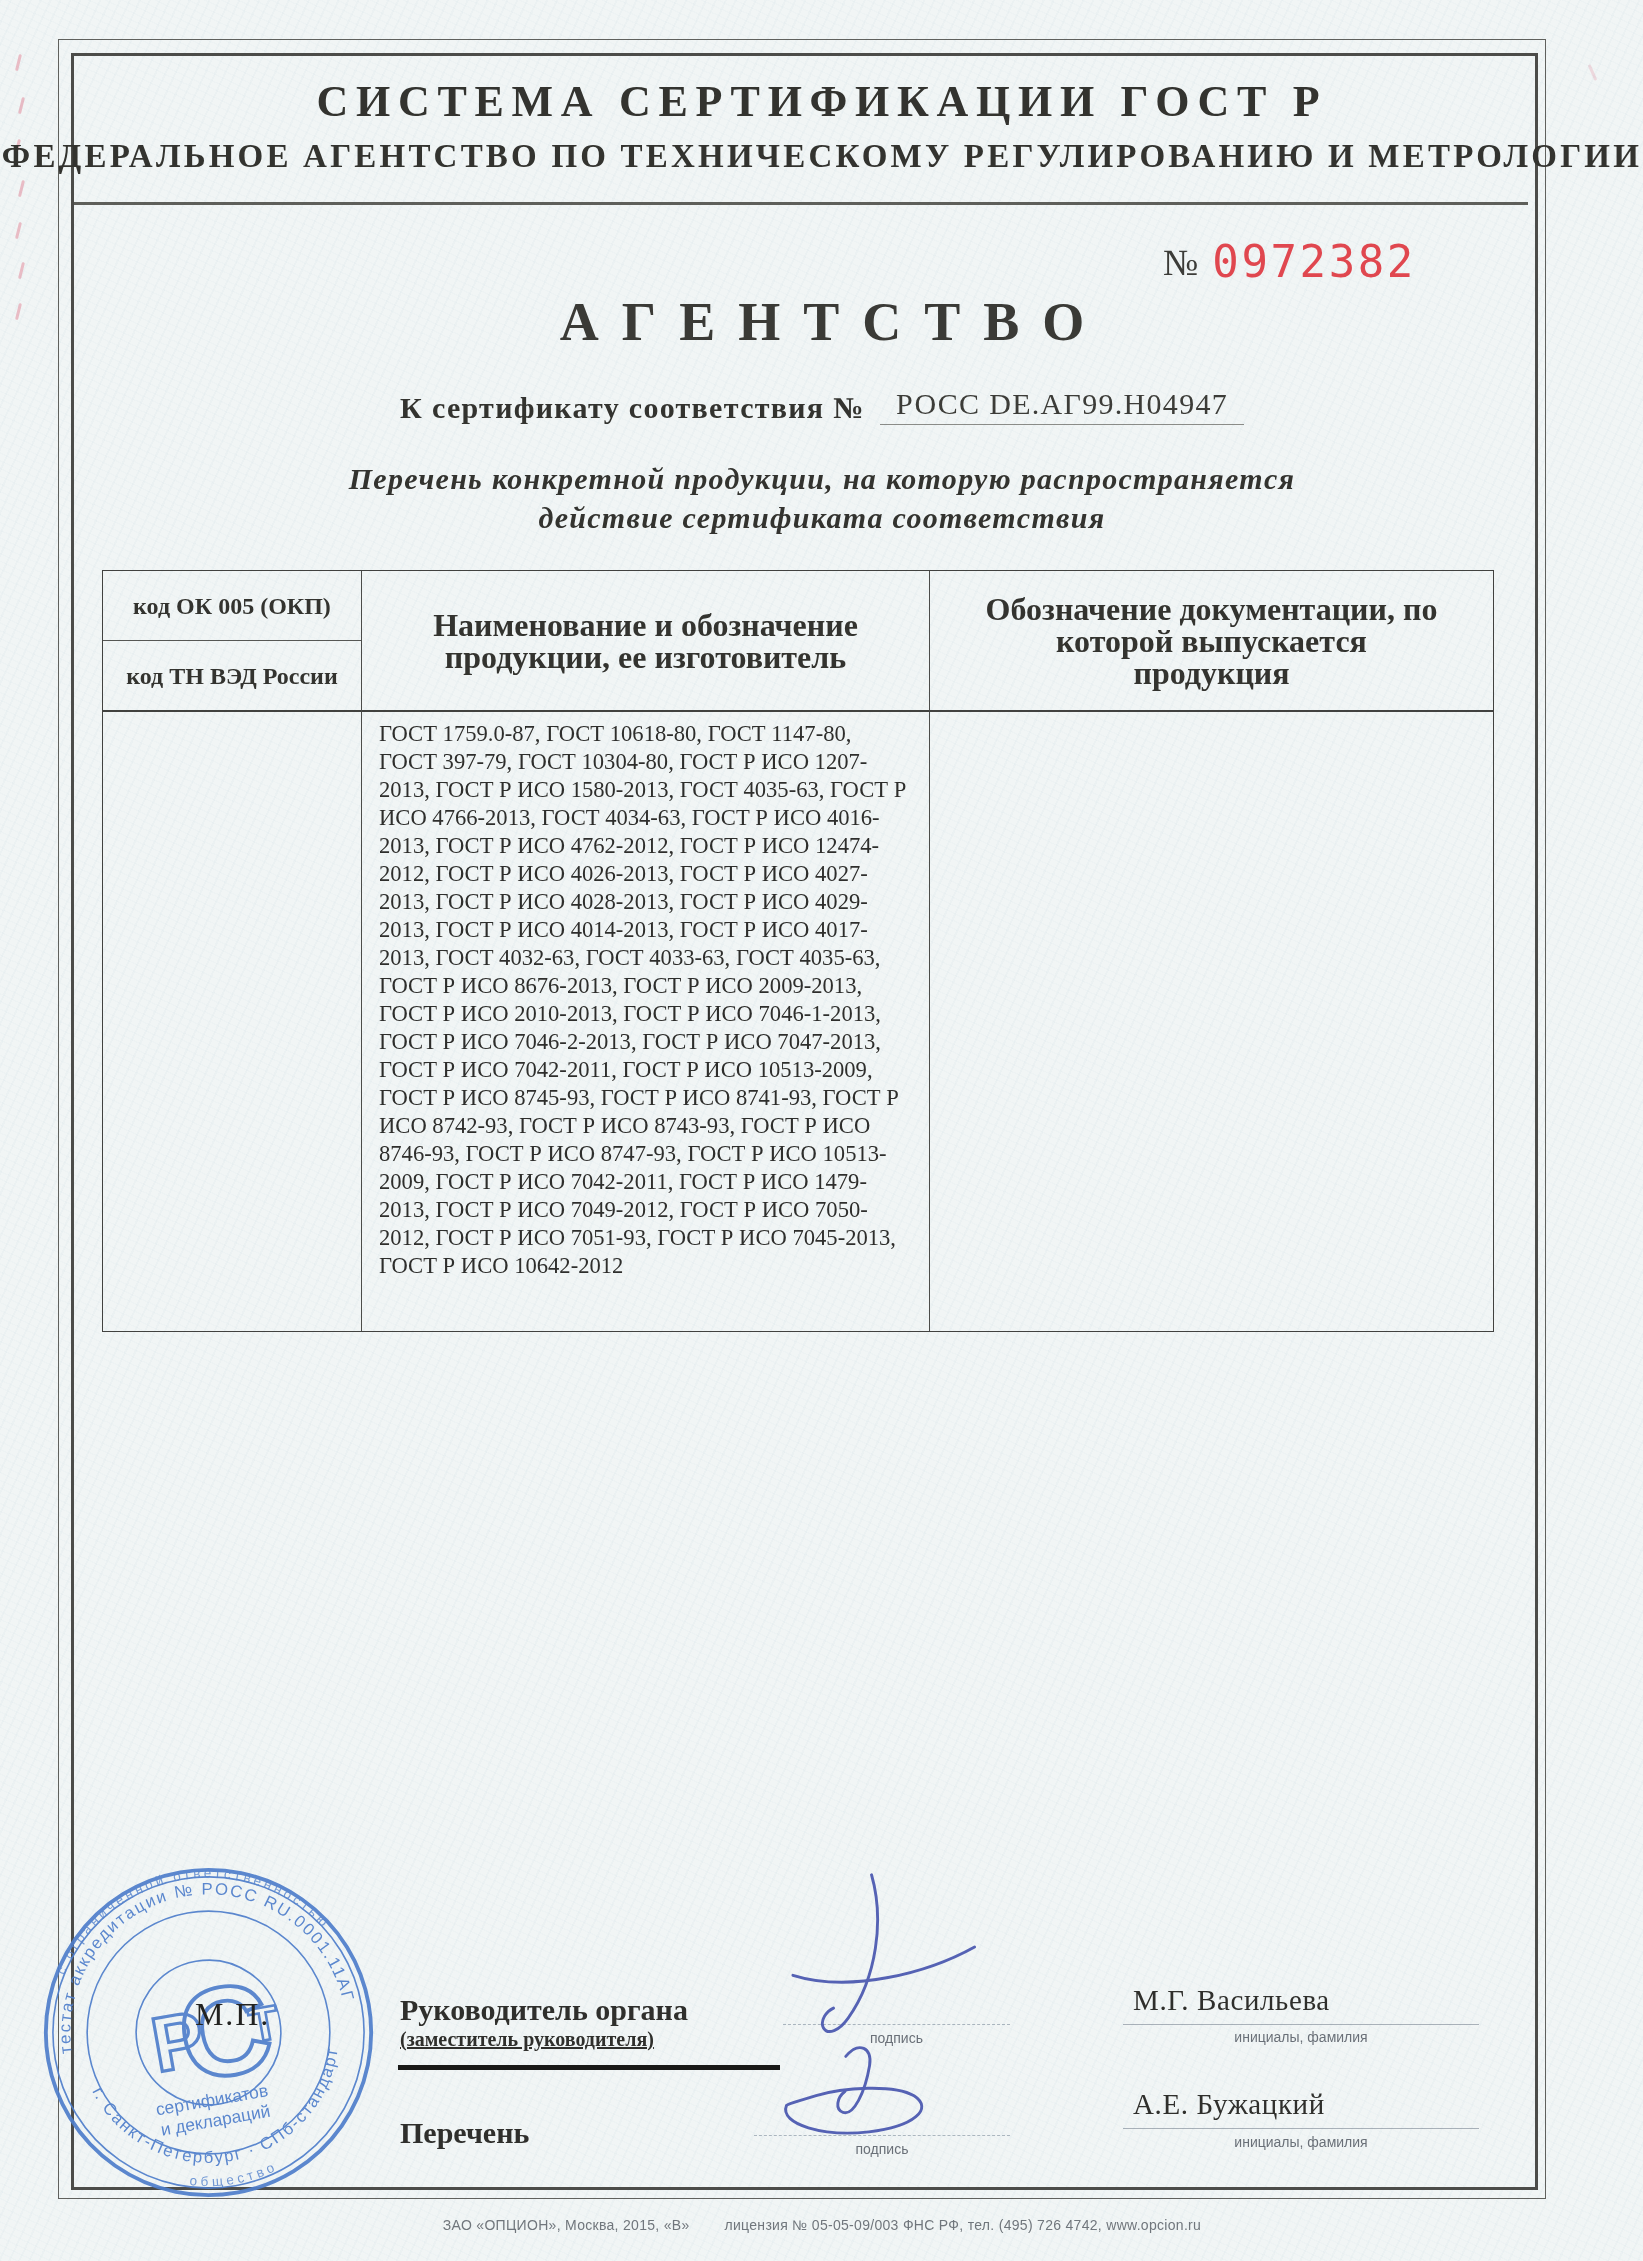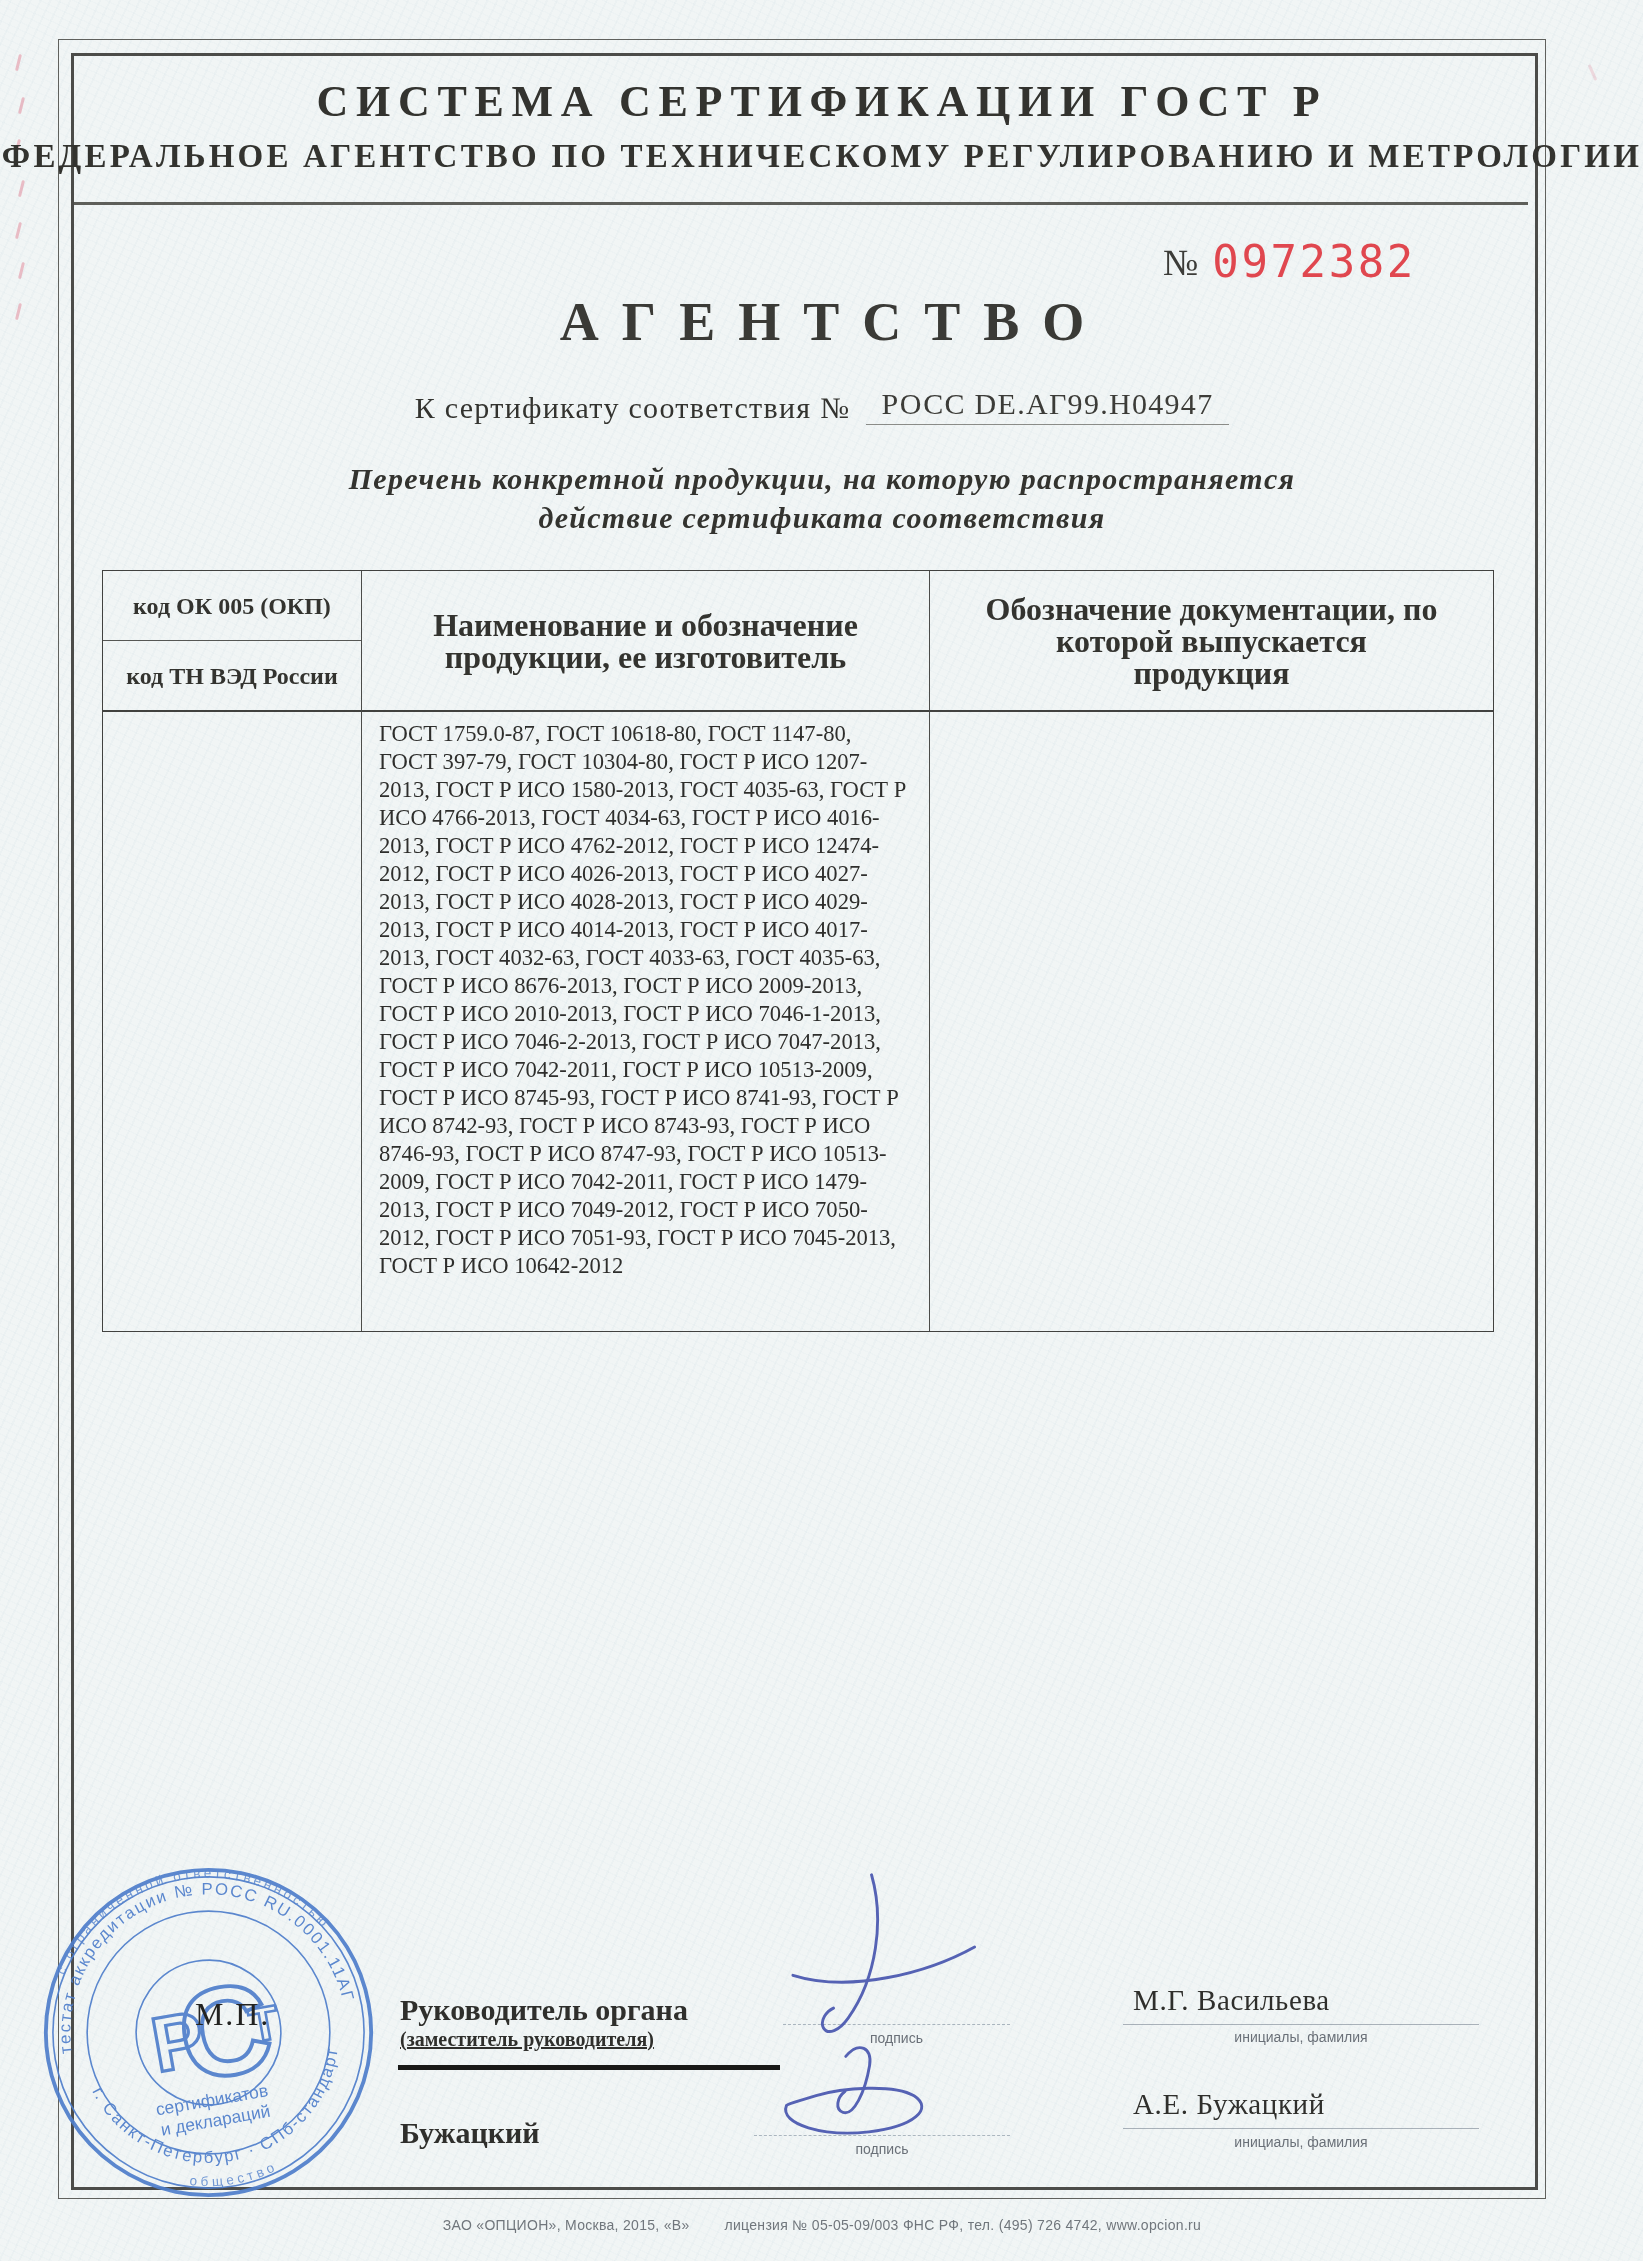--- a/index.html
+++ b/index.html
@@ -23,21 +23,21 @@
   .hdr2{left:0;right:0;top:138px;text-align:center;font-size:33px;font-weight:bold;letter-spacing:3.2px;color:#33332f;}
   .hdr-rule{left:74px;top:202px;width:1454px;height:3.2px;background:rgba(68,68,62,.85);}
 
   .doc-no{left:1163px;top:240px;display:flex;align-items:flex-end;gap:14px;}
   .doc-no .sign{font-size:37px;color:#3c3c38;}
   .doc-no .digits{font-size:44px;letter-spacing:2.6px;color:var(--accent-red,#e04a52);line-height:1;}
 
   .title{left:0;right:0;top:291px;text-align:center;font-size:54px;font-weight:bold;letter-spacing:23px;color:#3a3a36;text-indent:23px;}
 
   .cert-line{left:0;right:0;top:387px;display:flex;justify-content:center;align-items:flex-end;gap:15.5px;}
-  .cert-line .lbl{font-size:30px;font-weight:normal;letter-spacing:1.3px;color:#33332f;}
+  .cert-line .lbl{font-size:30px;font-weight:bold;letter-spacing:1.3px;color:#33332f;}
   .cert-line .val{font-size:30px;letter-spacing:1.3px;color:#3c3c38;min-width:351px;text-align:center;
                   border-bottom:1.9px solid rgba(95,95,90,.7);padding:0 6.4px 2.6px 6.4px;}
 
   .subtitle{left:0;right:0;top:459px;text-align:center;font-size:30px;font-weight:bold;letter-spacing:1.3px;line-height:39px;color:#33332f;font-style:italic;}
 
   .tbl{left:102px;top:570px;width:1392px;height:762px;border:1.9px solid rgba(47,47,44,.9);
        display:grid;grid-template-columns:259px 568px 1fr;grid-template-rows:141px 1fr;box-sizing:border-box;}
   .tbl .cell{border-right:1.3px solid rgba(47,47,44,.85);box-sizing:border-box;}
   .tbl .cell:nth-child(3n){border-right:none;}
   .tbl .hcell{border-bottom:2.6px solid rgba(47,47,44,.9);font-weight:bold;font-size:32px;line-height:32px;
@@ -167,21 +167,21 @@
       <text x="262" y="388" font-size="27">сертификатов</text>
       <text x="262" y="420" font-size="27">и деклараций</text>
     </g>
   </svg>
 
   <div class="abs mp">М.П.</div>
 
   <div class="abs role1a">Руководитель органа</div>
   <div class="abs role1b">(заместитель руководителя)</div>
   <div class="abs role-rule"></div>
-  <div class="abs role2">Бужацкий</div>
+  <div class="abs role2">Перечень</div>
 
   <div class="abs sigline sigline1"></div>
   <div class="abs sigcap sans sigcap1">подпись</div>
   <div class="abs sigline sigline2"></div>
   <div class="abs sigcap sans sigcap2">подпись</div>
 
   <svg class="abs sig-svg" width="400" height="335" viewBox="0 0 620 520">
     <g fill="none" style="stroke:var(--signature-blue,#4553ae)" stroke-width="4.5" stroke-linecap="round" opacity=".9">
       <path d="M 272,40 C 292,110 280,200 236,262 C 222,282 204,290 197,277 C 192,266 202,252 213,247"></path>
       <path d="M 150,196 C 240,224 360,192 432,152"></path>

